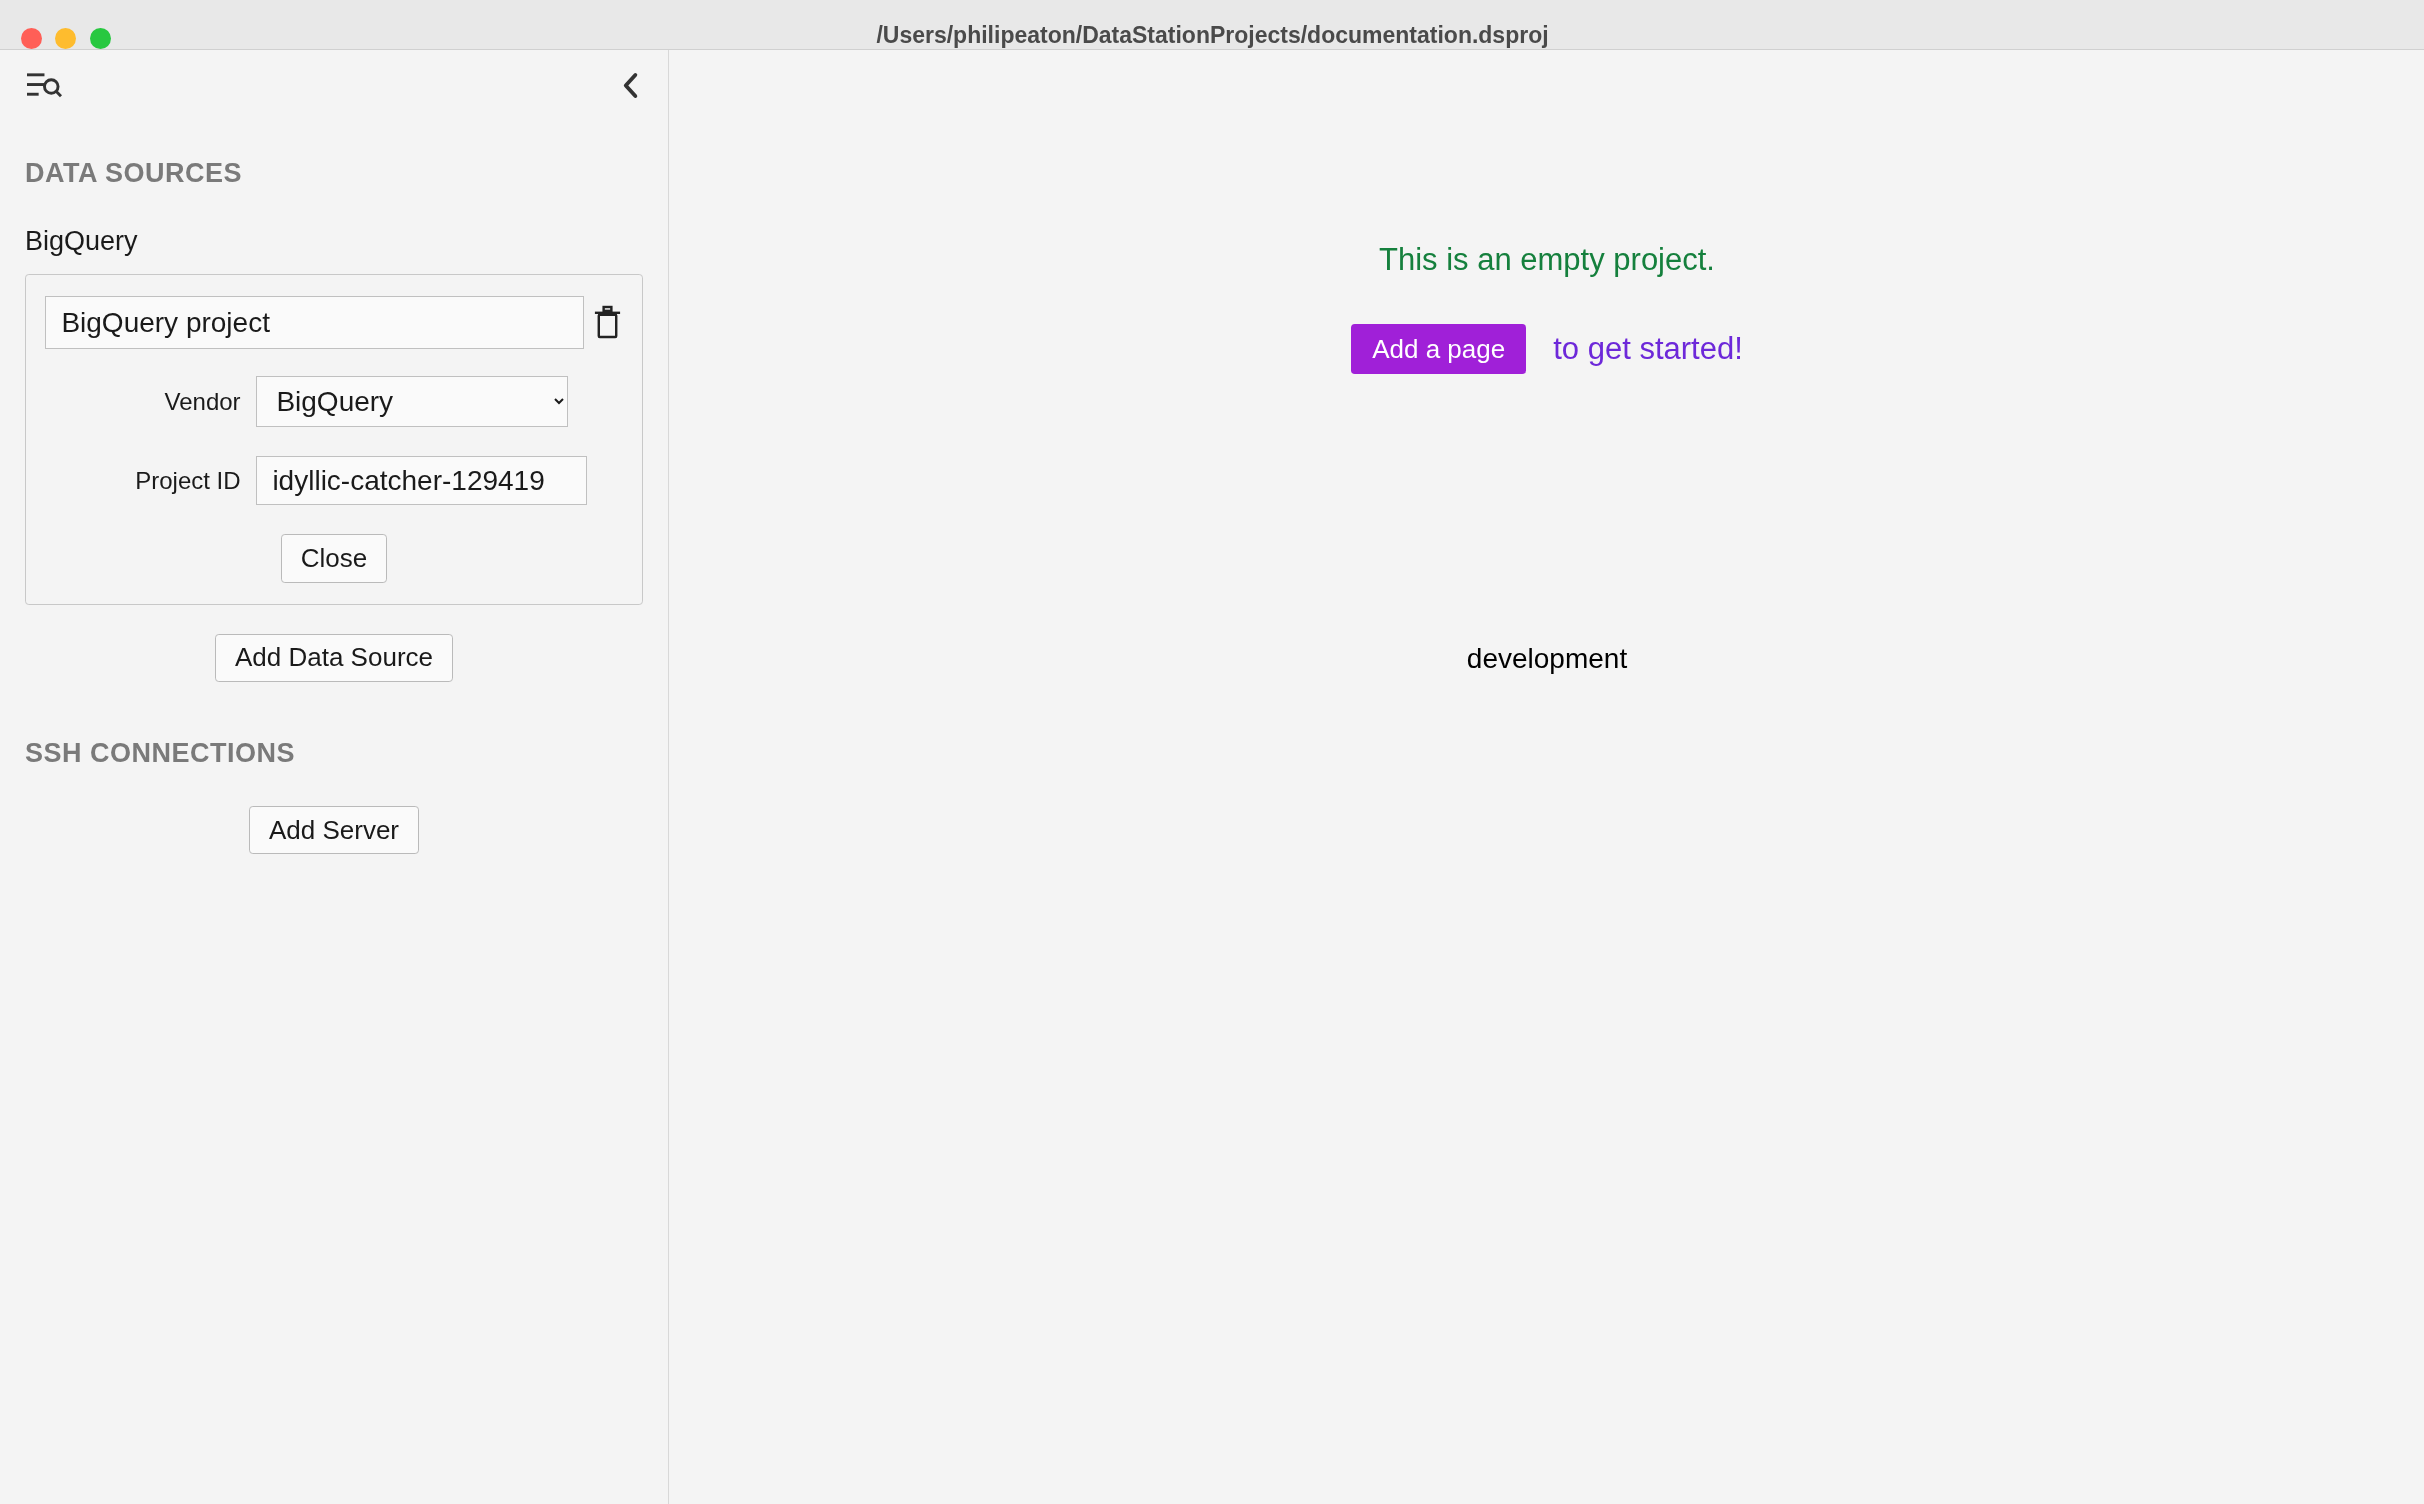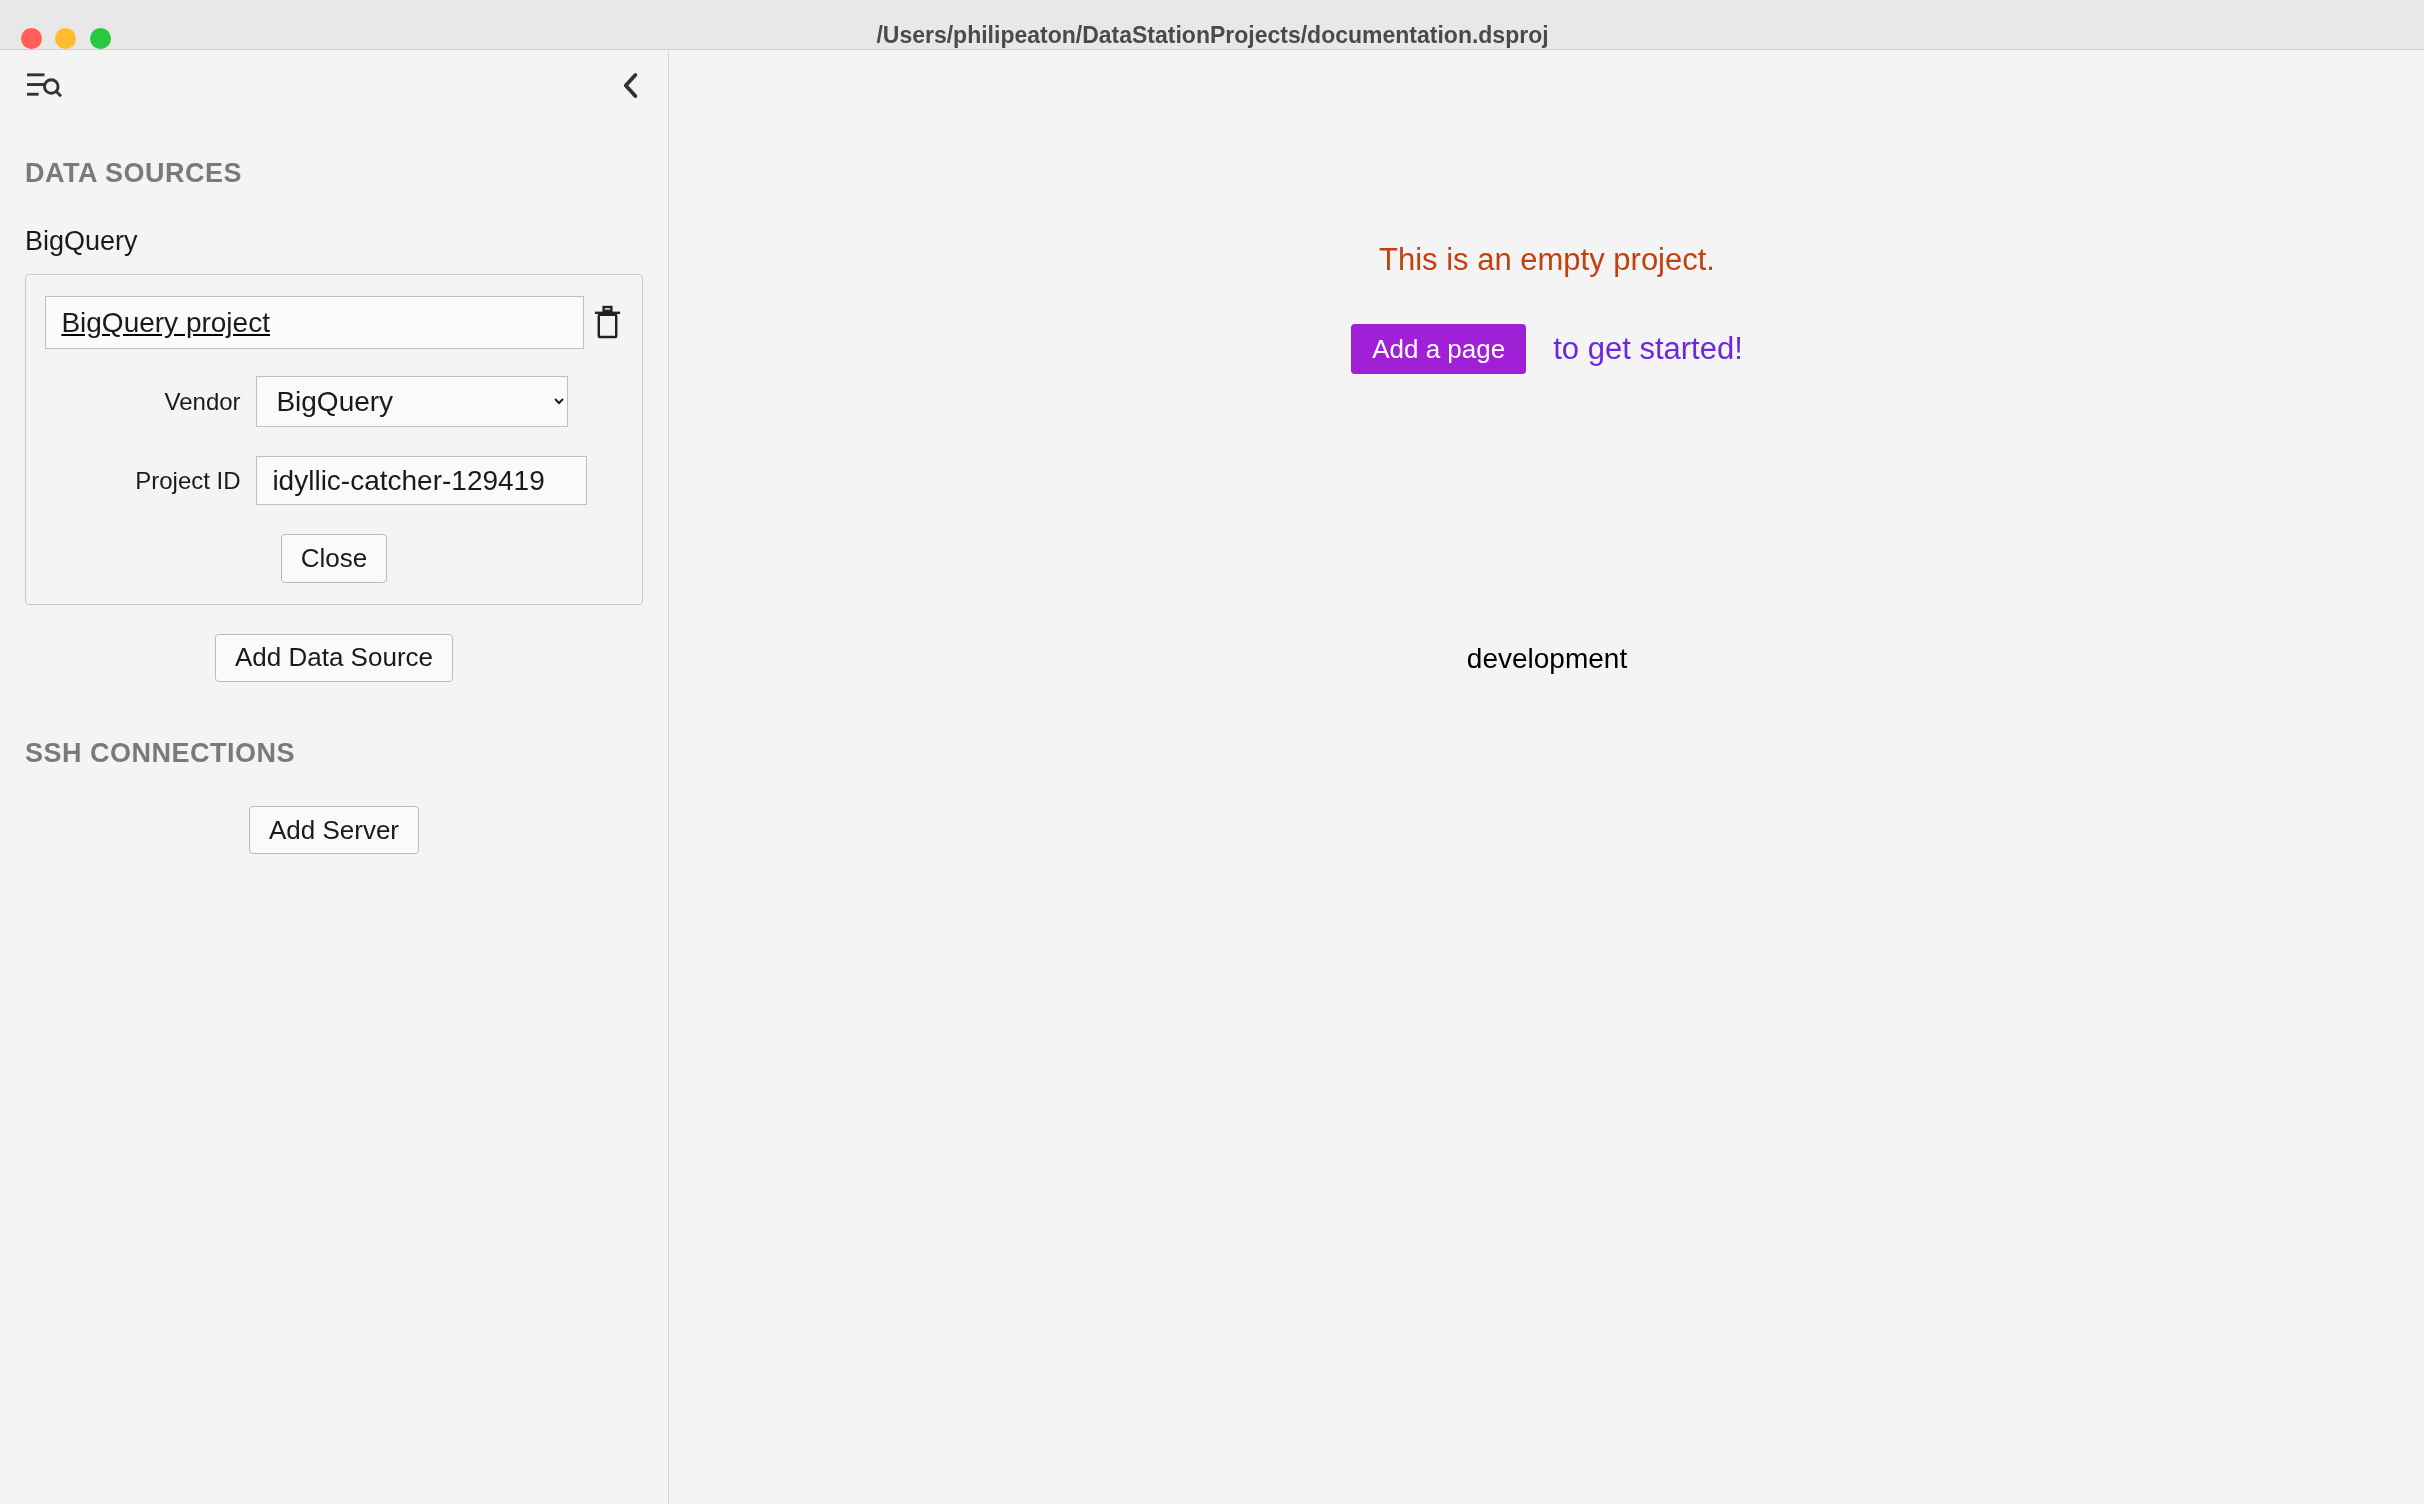--- a/index.html
+++ b/index.html
@@ -76,21 +76,20 @@
       border-radius: 3.8px;
       padding: 21px 19px;
       background: #f4f4f4;
       margin-bottom: 29px;
     }
     .ds-header-row {
       display: flex;
       align-items: center;
       gap: 8px;
       margin-bottom: 27px;
-      text-decoration: underline;
     }
     .ds-title-input {
       flex: 1;
       font-size: 28px;
       padding: 9.6px 15.4px;
       border: 1.9px solid #c0c0c0;
       background: #fafafa;
       color: #1a1a1a;
       font-family: inherit;
     }
@@ -158,21 +157,21 @@
     .content {
       flex: 1;
       display: flex;
       flex-direction: column;
       align-items: center;
       padding-top: 192px;
       background: #f4f4f4;
     }
     .empty-text {
       font-size: 31px;
-      color: #c2410c;
+      color: #15803d;
       margin-bottom: 46px;
     }
     .cta-row {
       display: flex;
       align-items: center;
       gap: 27px;
       margin-bottom: 269px;
     }
     .btn-primary {
       font-size: 26px;

